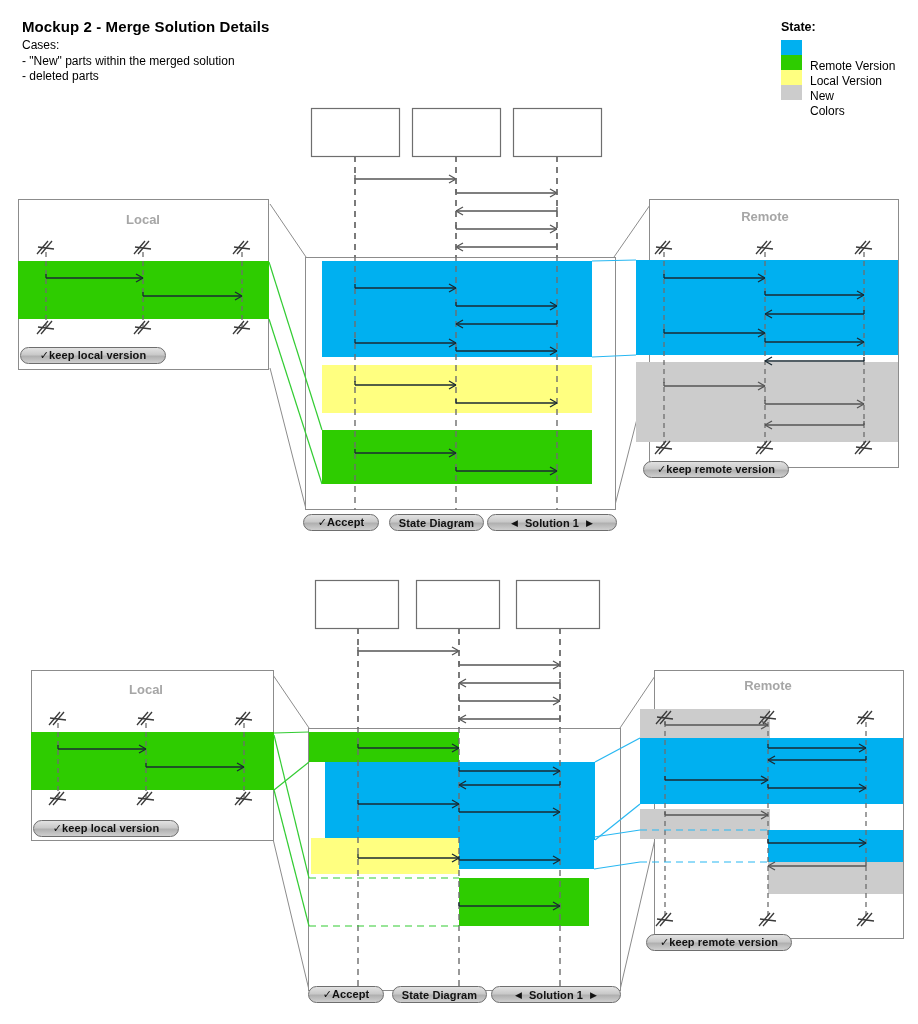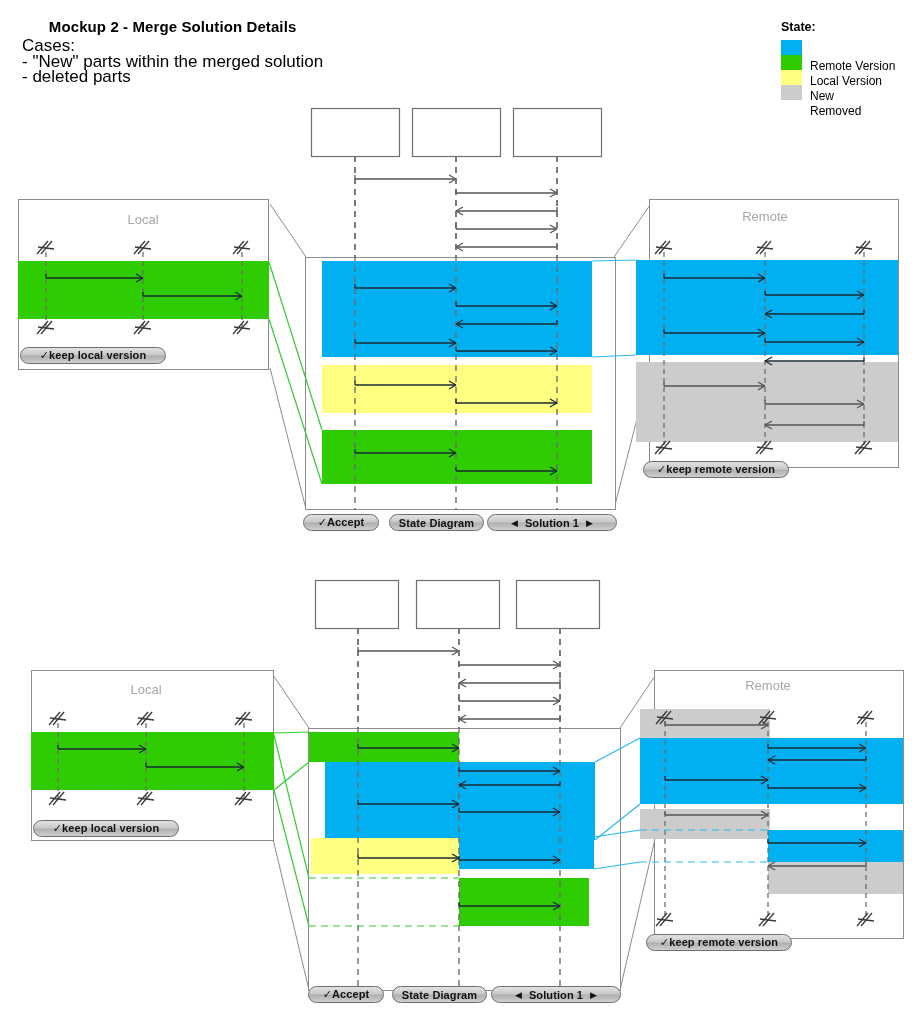--- a/index.html
+++ b/index.html
@@ -4,30 +4,30 @@
 <title>Mockup 2 - Merge Solution Details</title>
 <style>
   html,body{margin:0;padding:0;background:#ffffff;}
   body{
     width:918px;height:1024px;position:relative;overflow:hidden;
     font-family:"Liberation Sans","DejaVu Sans",sans-serif;
     color:#000000;
   }
   .header{position:absolute;left:22px;top:18px;}
   .title{font-size:15px;font-weight:bold;letter-spacing:.1px;margin:0 0 3px 0;text-align:center;}
-  .cases{font-size:17px;line-height:15.5px;}
+  .cases{font-size:12px;line-height:15.5px;}
   .cases div{white-space:pre;}
 
   .legend{position:absolute;left:781px;top:20px;}
   .legend-title{font-size:12.5px;font-weight:bold;margin-bottom:6px;}
   .legend-row{display:flex;align-items:center;height:15px;}
   .legend-swatch{width:21px;height:15px;flex:0 0 auto;}
   .legend-label{font-size:12px;margin-left:8px;white-space:nowrap;margin-top:37px;}
 
-  .diagram{position:absolute;left:0;}
+  .diagram{position:absolute;left:0;font-weight:bold;}
   .diagram svg{display:block;}
 
   .btn{
     position:absolute;
     border:1px solid #6e6e6e;
     border-radius:9px;
     background:linear-gradient(to bottom,#e2e2e2 0%,#c9c9c9 45%,#b0b0b0 55%,#cfcfcf 100%);
     font-size:11px;font-weight:bold;color:#111;
     display:flex;align-items:center;justify-content:center;
     box-sizing:border-box;white-space:nowrap;
@@ -56,21 +56,21 @@
   <div class="legend-row">
     <span class="legend-swatch" id="sw1" style="background: rgb(46, 204, 0);"></span>
     <span class="legend-label">Local Version</span>
   </div>
   <div class="legend-row">
     <span class="legend-swatch" id="sw2" style="background: rgb(255, 255, 128);"></span>
     <span class="legend-label">New</span>
   </div>
   <div class="legend-row">
     <span class="legend-swatch" id="sw3" style="background: rgb(204, 204, 204);"></span>
-    <span class="legend-label">Removed</span>
+    <span class="legend-label">Colors</span>
   </div>
 </div>
 
 <div class="diagram" id="diagram-1" style="top:100px;left:0;">
   <svg width="918" height="440" id="svg-1">
       <g>
         <line x1="270" y1="104" x2="306" y2="157" stroke="#8c8c8c" stroke-width="1"></line>
         <line x1="270" y1="268" x2="306" y2="409" stroke="#8c8c8c" stroke-width="1"></line>
         <line x1="614" y1="157" x2="650" y2="105" stroke="#8c8c8c" stroke-width="1"></line>
         <line x1="614" y1="409" x2="650" y2="268" stroke="#8c8c8c" stroke-width="1"></line>

